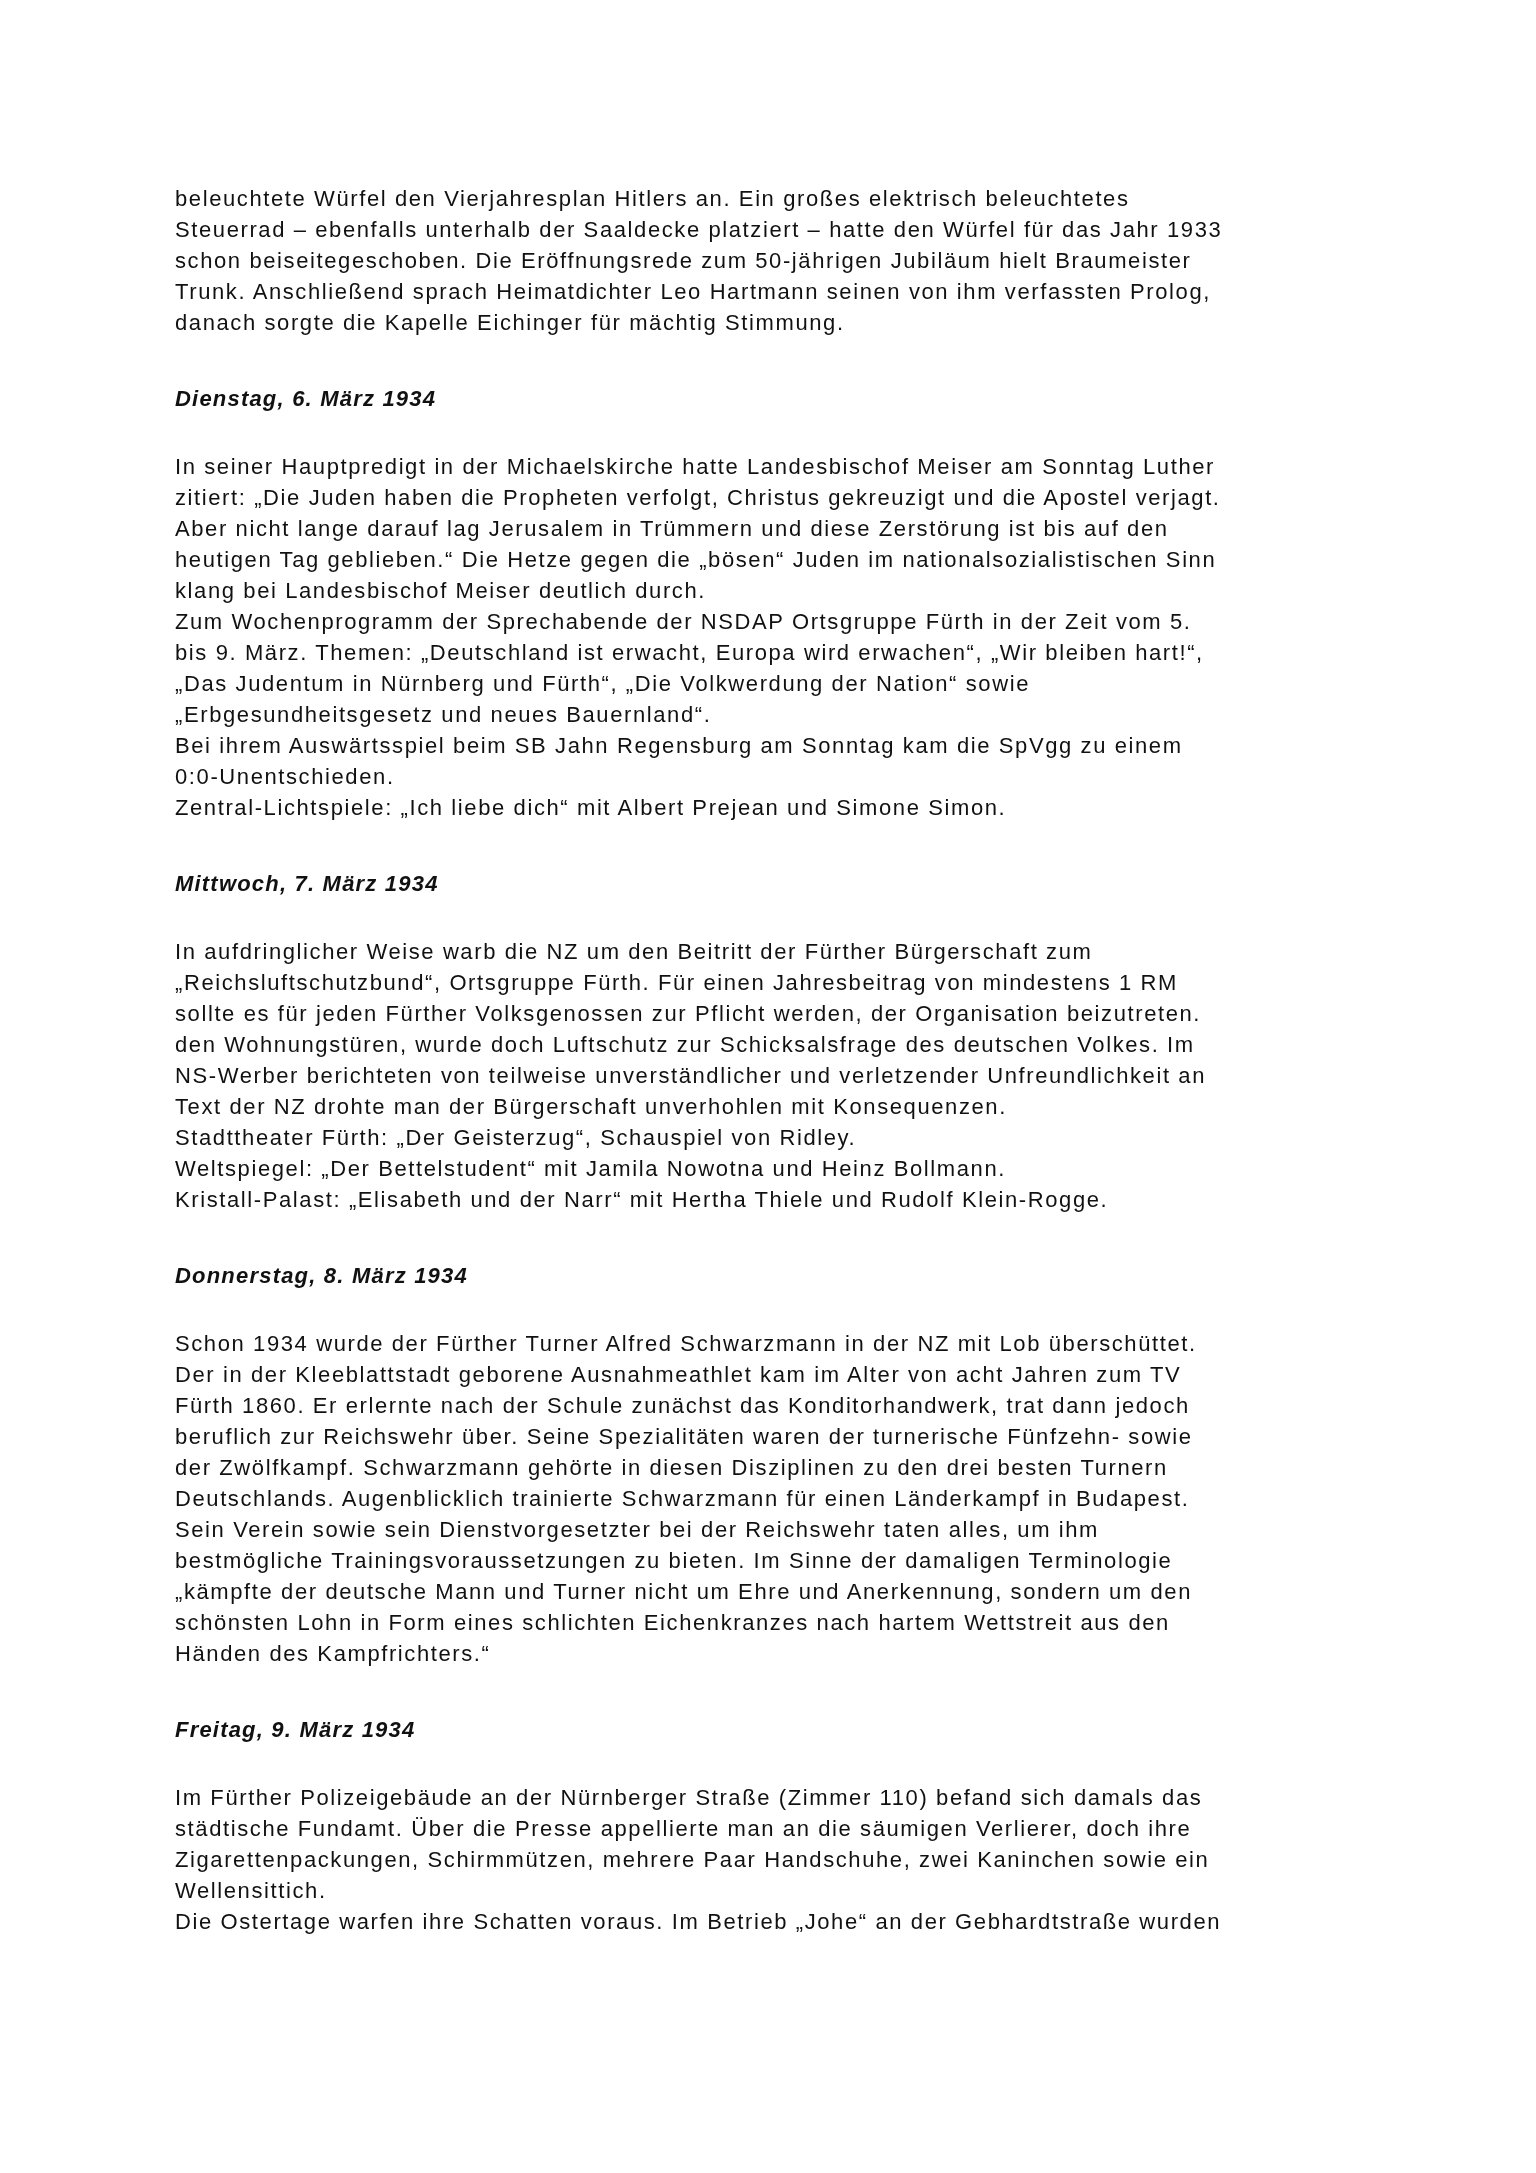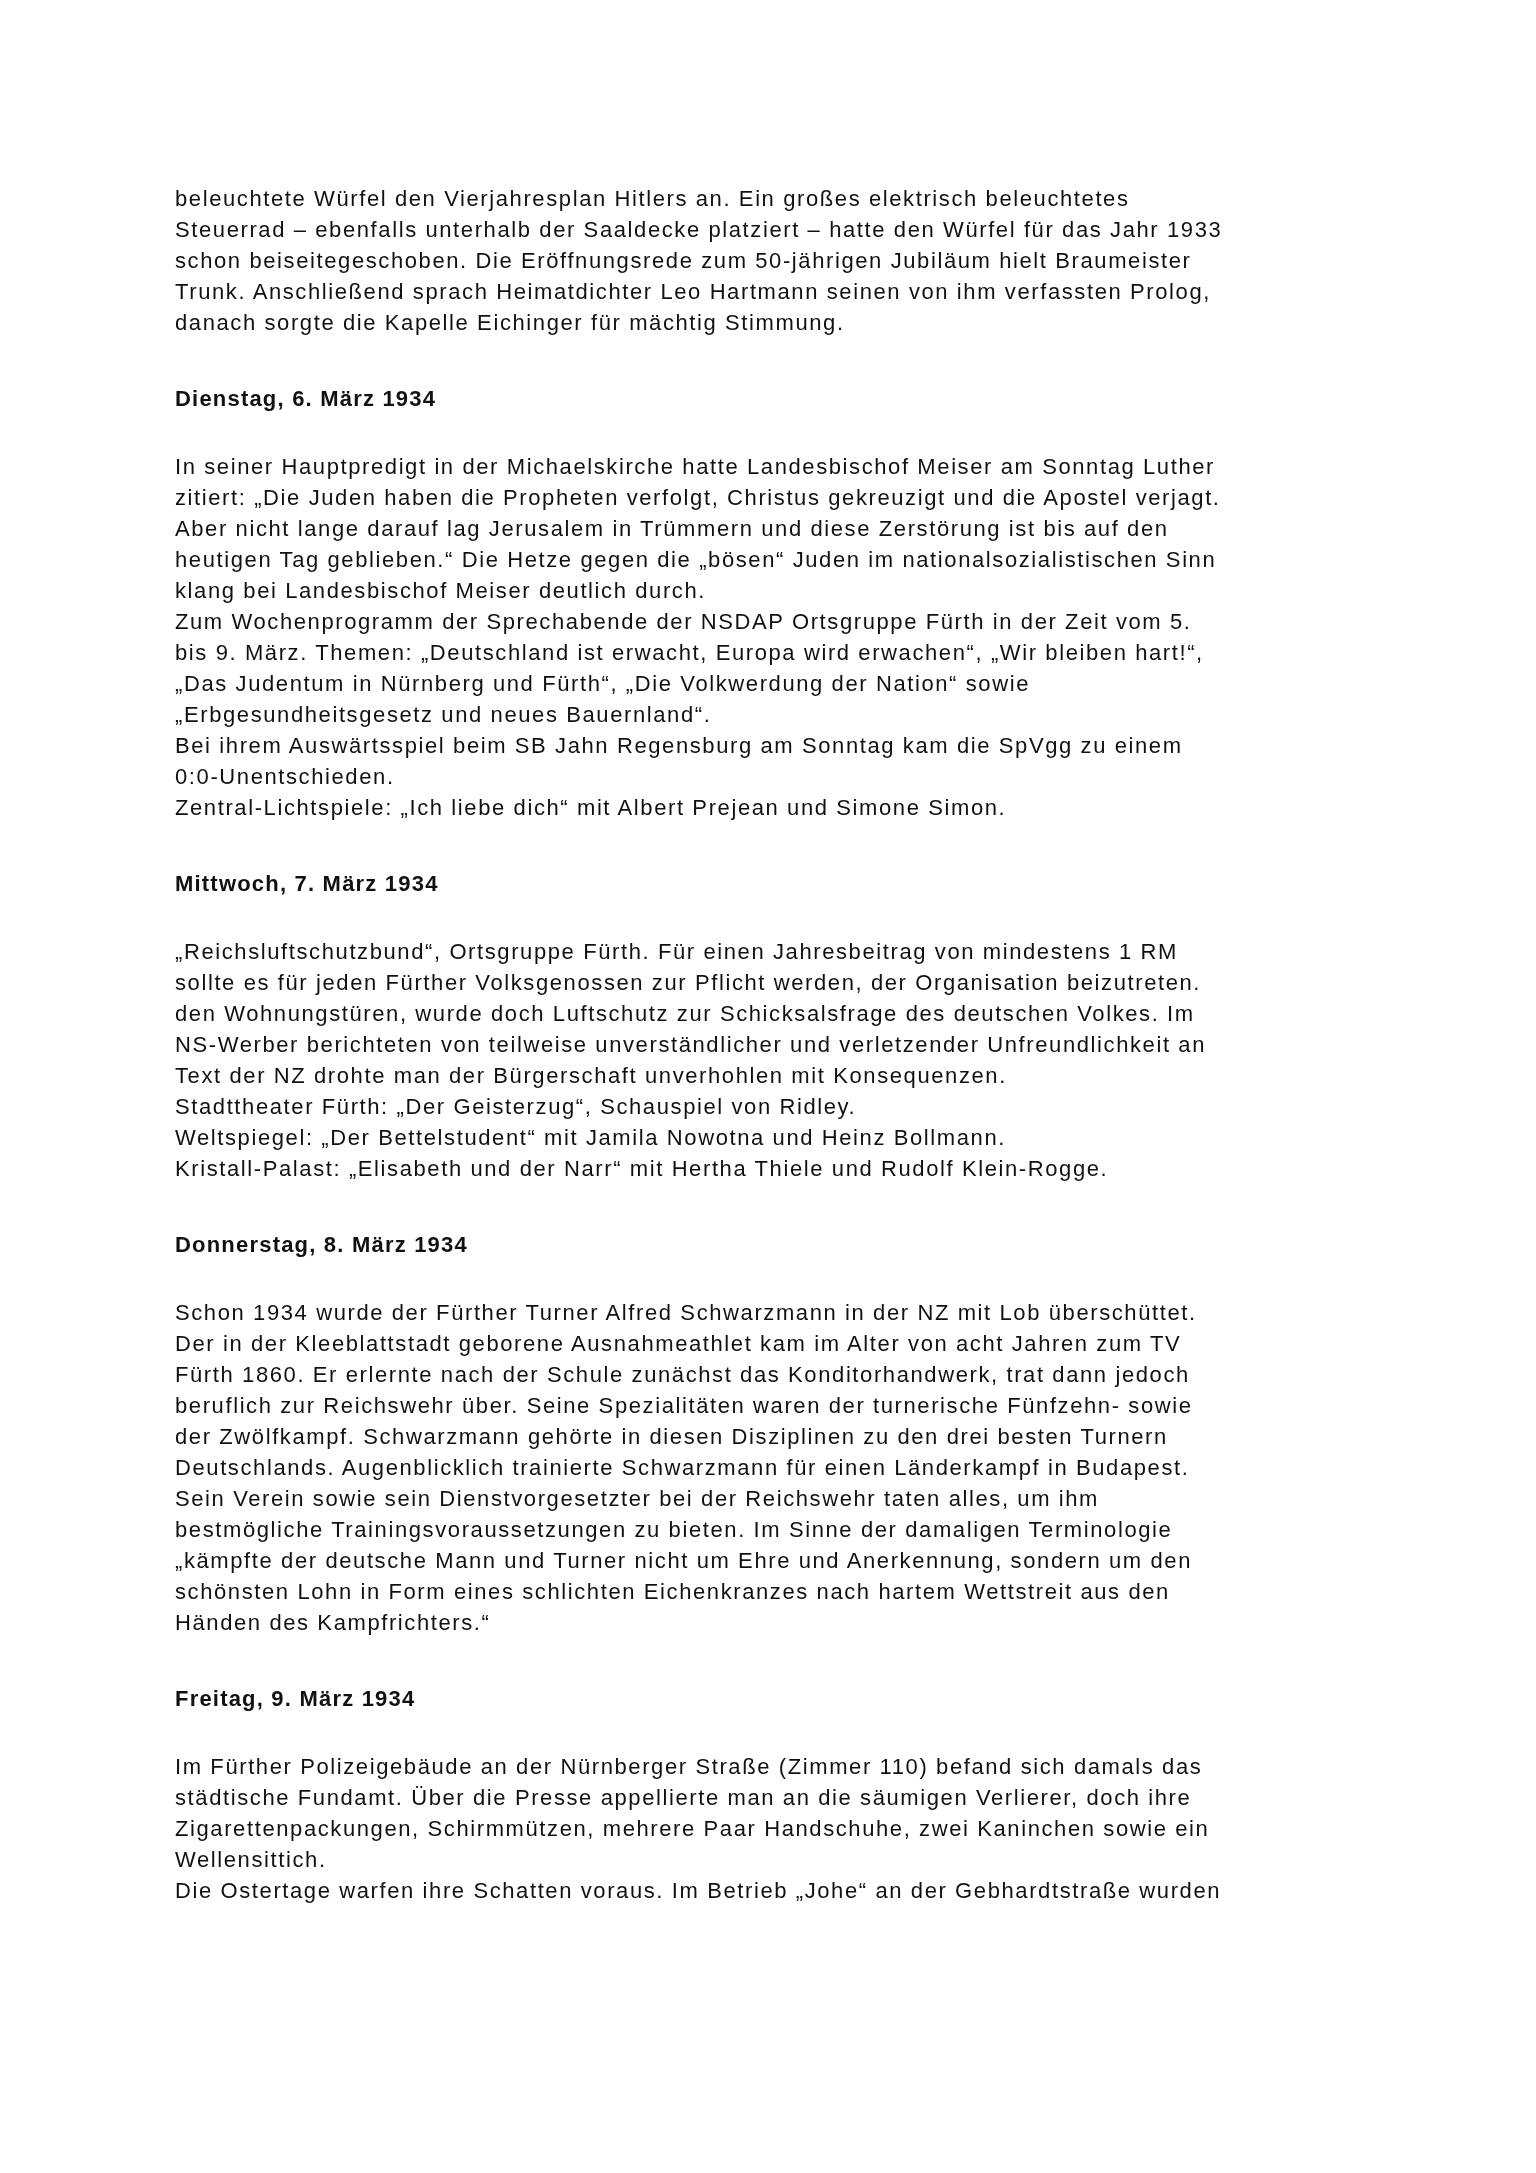--- a/index.html
+++ b/index.html
@@ -26,20 +26,21 @@
     letter-spacing: 1.6px;
   }
   .line {
     white-space: nowrap;
   }
   .heading {
     font-weight: bold;
     white-space: nowrap;
     margin: 45px 0 37px 0;
     letter-spacing: 1.2px;
+    font-style: italic;
   }
 </style>
 </head>
 <body>
 
 <div class="page">
   <div class="content">
       <div class="line">beleuchtete Würfel den Vierjahresplan Hitlers an. Ein großes elektrisch beleuchtetes</div>
       <div class="line">Steuerrad – ebenfalls unterhalb der Saaldecke platziert – hatte den Würfel für das Jahr 1933</div>
       <div class="line">schon beiseitegeschoben. Die Eröffnungsrede zum 50-jährigen Jubiläum hielt Braumeister</div>
@@ -52,20 +53,21 @@
       <div class="line">heutigen Tag geblieben.“ Die Hetze gegen die „bösen“ Juden im nationalsozialistischen Sinn</div>
       <div class="line">klang bei Landesbischof Meiser deutlich durch.</div>
       <div class="line">Zum Wochenprogramm der Sprechabende der NSDAP Ortsgruppe Fürth in der Zeit vom 5.</div>
       <div class="line">bis 9. März. Themen: „Deutschland ist erwacht, Europa wird erwachen“, „Wir bleiben hart!“,</div>
       <div class="line">„Das Judentum in Nürnberg und Fürth“, „Die Volkwerdung der Nation“ sowie</div>
       <div class="line">„Erbgesundheitsgesetz und neues Bauernland“.</div>
       <div class="line">Bei ihrem Auswärtsspiel beim SB Jahn Regensburg am Sonntag kam die SpVgg zu einem</div>
       <div class="line">0:0-Unentschieden.</div>
       <div class="line">Zentral-Lichtspiele: „Ich liebe dich“ mit Albert Prejean und Simone Simon.</div>
       <div class="heading">Mittwoch, 7. März 1934</div>
+      <div class="line">In aufdringlicher Weise warb die NZ um den Beitritt der Fürther Bürgerschaft zum</div>
       <div class="line">„Reichsluftschutzbund“, Ortsgruppe Fürth. Für einen Jahresbeitrag von mindestens 1 RM</div>
       <div class="line">sollte es für jeden Fürther Volksgenossen zur Pflicht werden, der Organisation beizutreten.</div>
       <div class="line">den Wohnungstüren, wurde doch Luftschutz zur Schicksalsfrage des deutschen Volkes. Im</div>
       <div class="line">NS-Werber berichteten von teilweise unverständlicher und verletzender Unfreundlichkeit an</div>
       <div class="line">Text der NZ drohte man der Bürgerschaft unverhohlen mit Konsequenzen.</div>
       <div class="line">Stadttheater Fürth: „Der Geisterzug“, Schauspiel von Ridley.</div>
       <div class="line">Weltspiegel: „Der Bettelstudent“ mit Jamila Nowotna und Heinz Bollmann.</div>
       <div class="line">Kristall-Palast: „Elisabeth und der Narr“ mit Hertha Thiele und Rudolf Klein-Rogge.</div>
       <div class="heading">Donnerstag, 8. März 1934</div>
       <div class="line">Schon 1934 wurde der Fürther Turner Alfred Schwarzmann in der NZ mit Lob überschüttet.</div>

